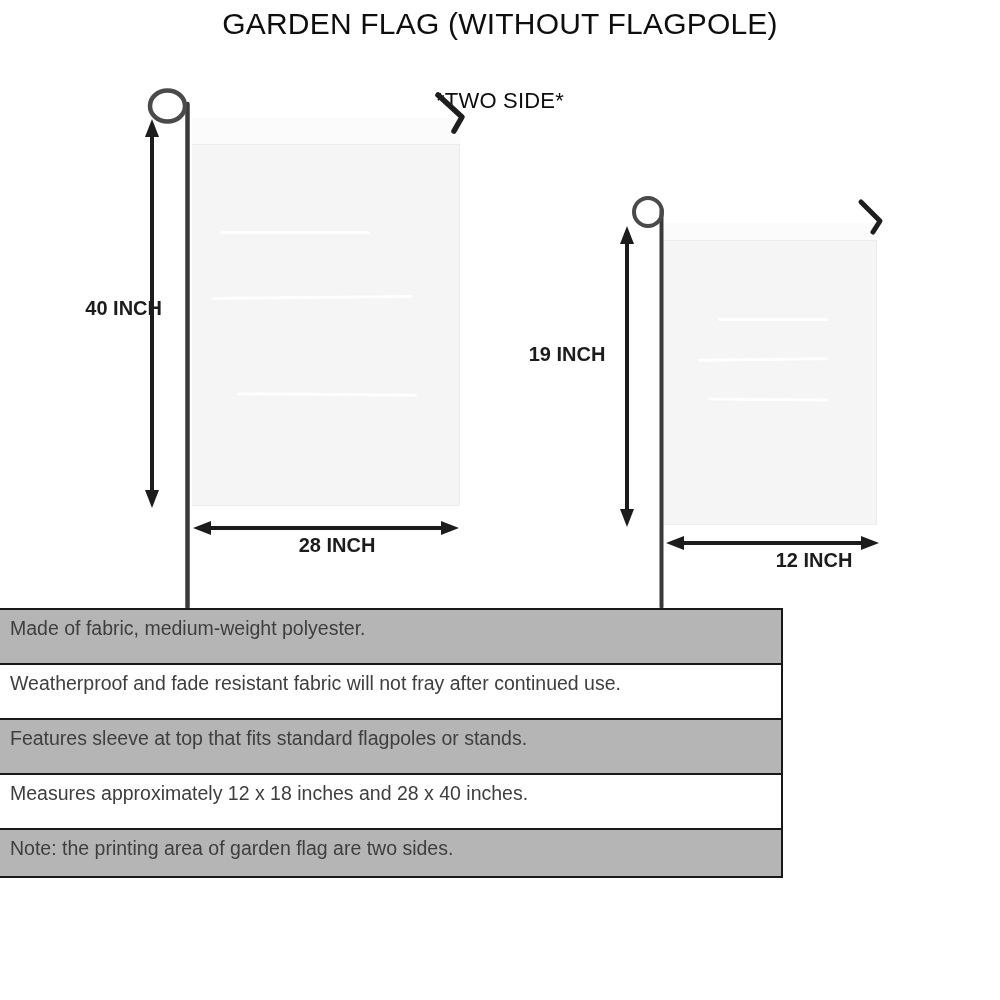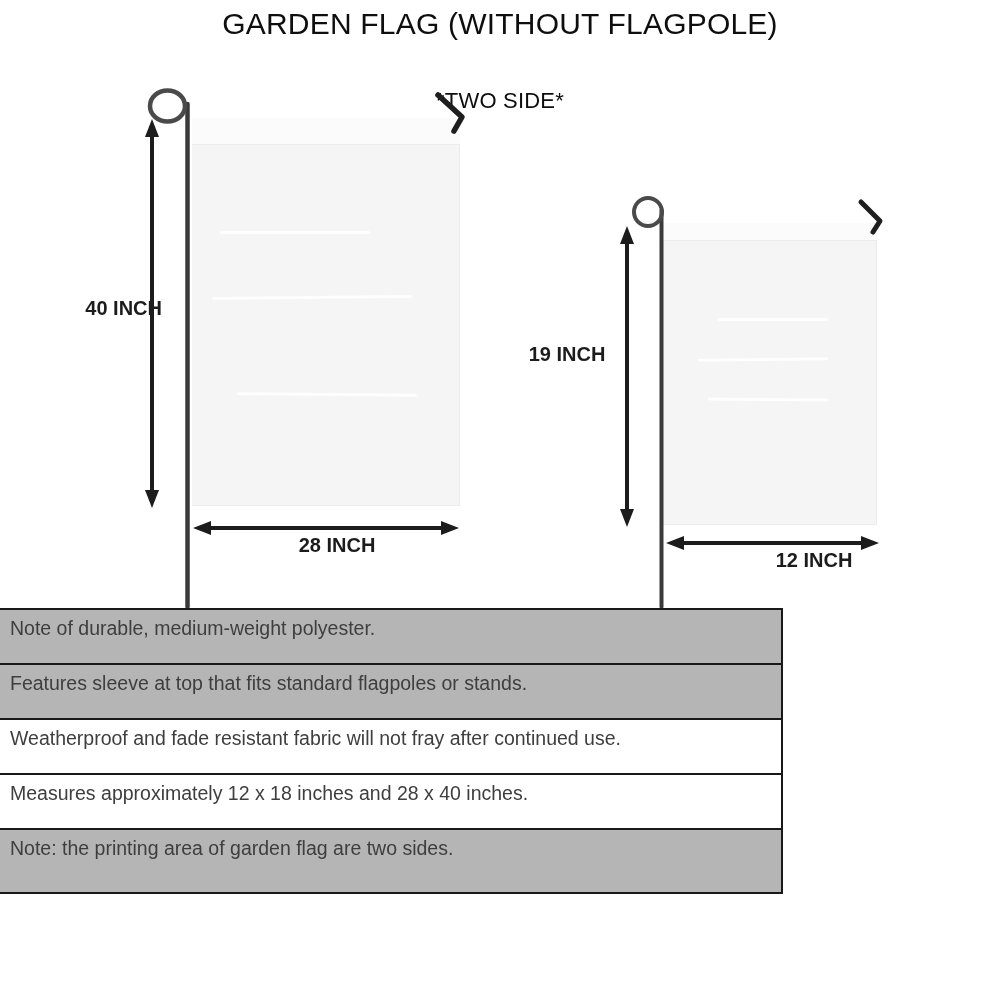--- a/index.html
+++ b/index.html
@@ -33,21 +33,21 @@
   .lbl-28{left:257px;top:534px;}
   .lbl-18{left:487px;top:343px;}
   .lbl-12{left:734px;top:549px;}
   
   .feature-table{
     position:absolute;left:-2px;top:608px;width:781px;
     border:2px solid #191919;background:#ffffff;
   }
   .feature-row{height:55px;border-bottom:2px solid #191919;box-sizing:border-box;
     font-size:19.5px;color:#3e3e3e;padding:5px 8px 0 10px;line-height:26px;}
-  .feature-row:last-child{border-bottom:none;height:62px;}
+  .feature-row:last-child{border-bottom:none;height:46px;}
   .row-gray{background:#b5b5b5;}
   .row-white{background:#ffffff;}
 </style>
 </head>
 <body>
 
 <div class="canvas">
 
   <div class="title-block">
     <div class="title-line1">GARDEN FLAG (WITHOUT FLAGPOLE)</div>
@@ -112,20 +112,20 @@
       <polygon points="879,543 861,536 861,550" fill="#1c1c1c"></polygon>
     </g>
   </svg>
 
   <div class="dim-label lbl-40">40 INCH</div>
   <div class="dim-label lbl-28">28 INCH</div>
   <div class="dim-label lbl-18">19 INCH</div>
   <div class="dim-label lbl-12">12 INCH</div>
 
   <div class="feature-table">
-    <div class="feature-row row-gray">Note of durable, medium-weight polyester.</div>
+    <div class="feature-row row-gray">Made of fabric, medium-weight polyester.</div>
+    <div class="feature-row row-white">Weatherproof and fade resistant fabric will not fray after continued use.</div>
     <div class="feature-row row-gray">Features sleeve at top that fits standard flagpoles or stands.</div>
-    <div class="feature-row row-white">Weatherproof and fade resistant fabric will not fray after continued use.</div>
     <div class="feature-row row-white">Measures approximately 12 x 18 inches and 28 x 40 inches.</div>
     <div class="feature-row row-gray">Note: the printing area of garden flag are two sides.</div>
   </div>
 
 </div>
 
 </body></html>

